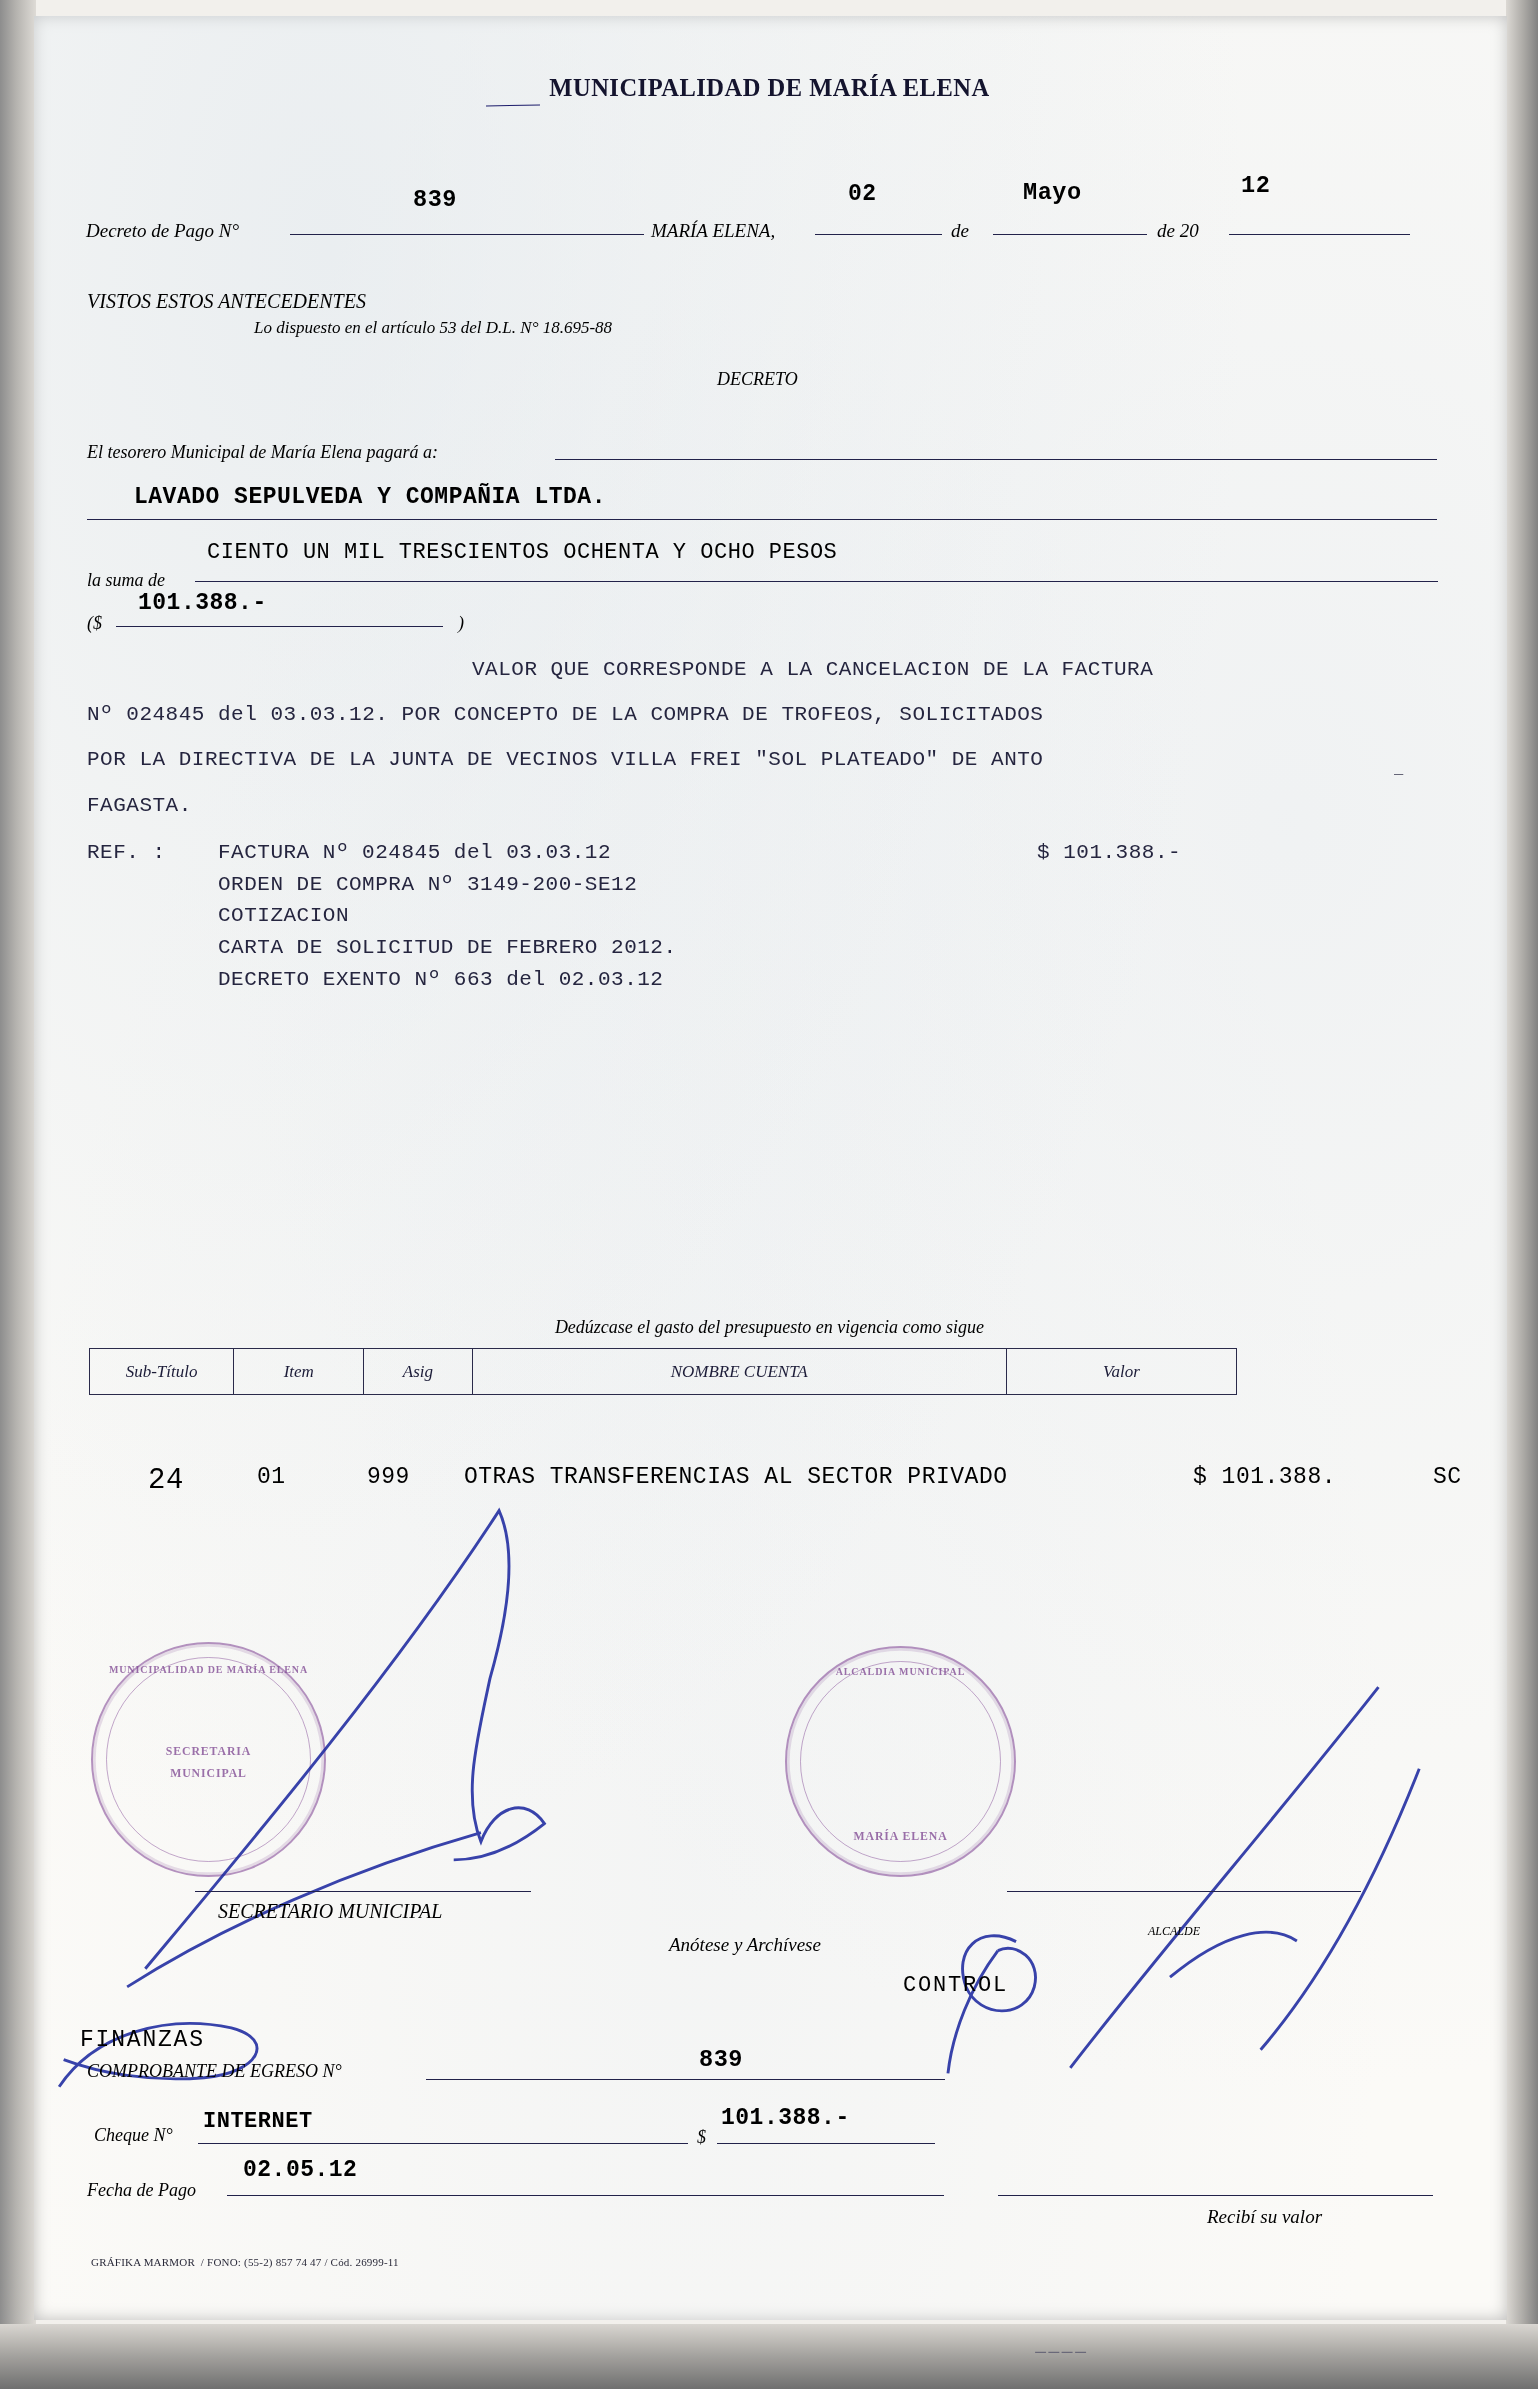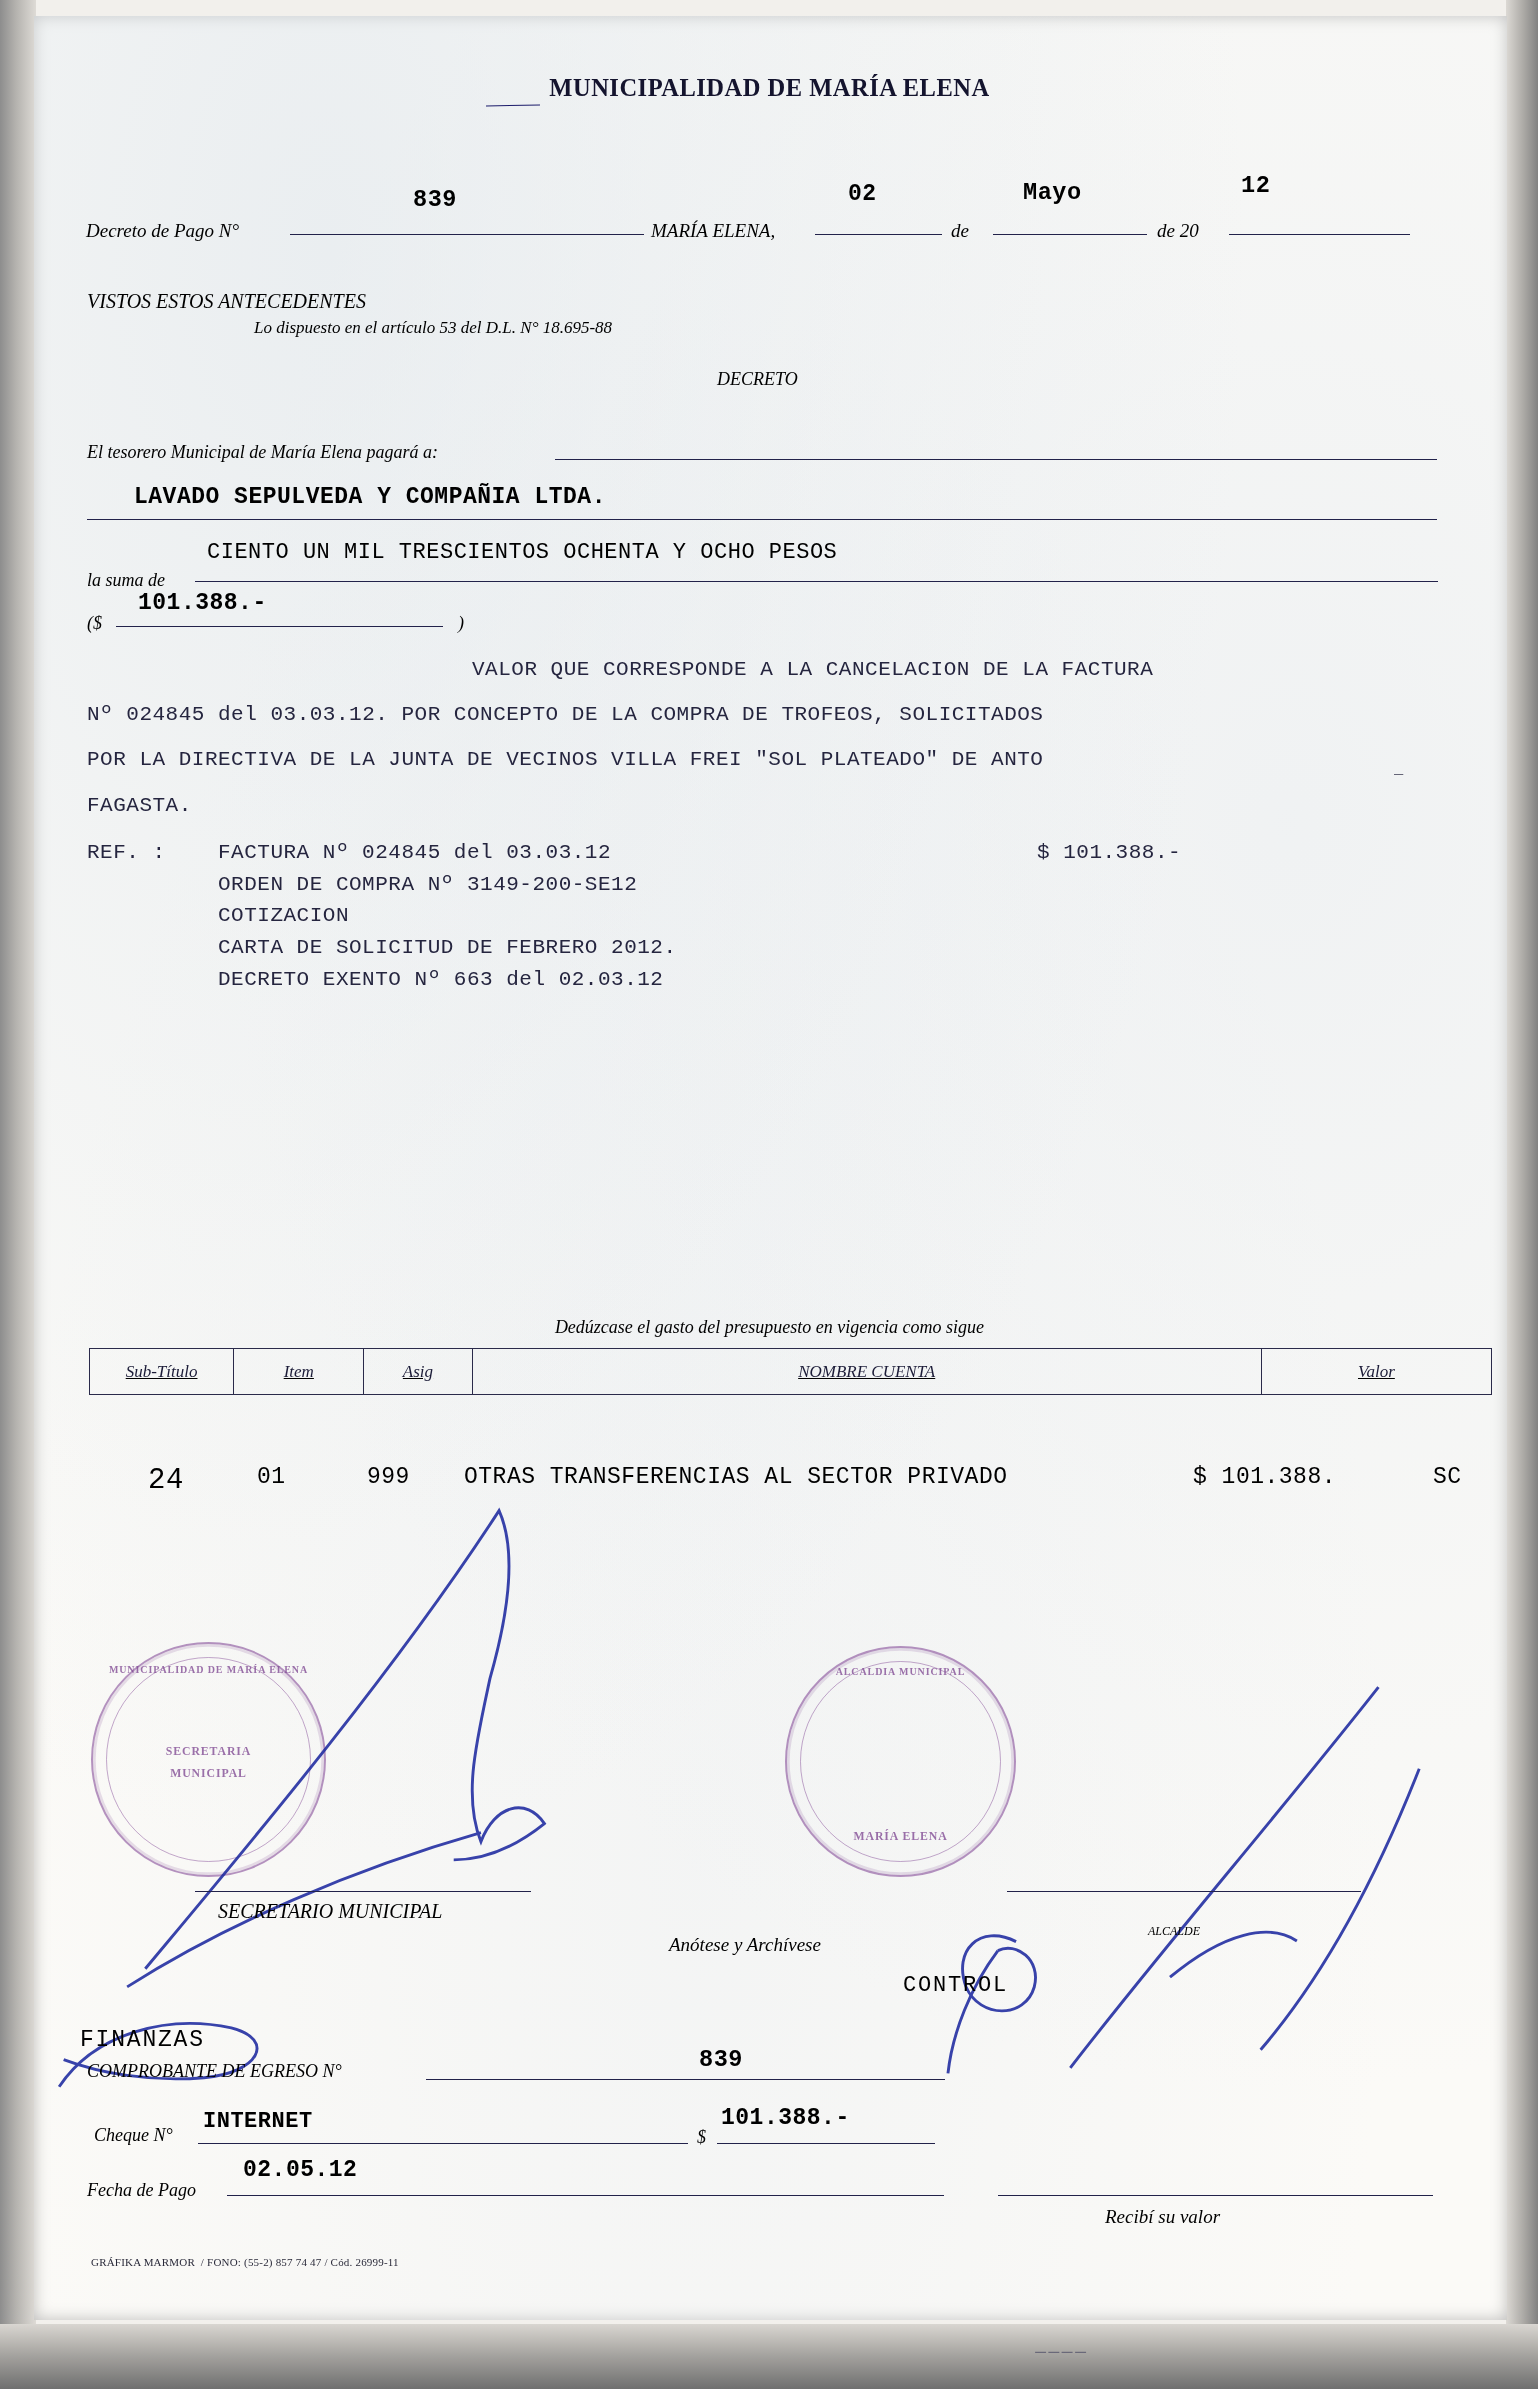--- a/index.html
+++ b/index.html
@@ -75,25 +75,24 @@
     left: 486px; top: 105px; width: 54px;
     border-bottom: 1.8px solid #1b1b6a;
     transform: rotate(-1deg);
   }
 
   
   .acct-table {
     position: absolute;
     left: 89px;
     top: 1348px;
-    width: 1403px;
+    width: 1148px;
     border: 1.5px solid #2a2a4a;
     border-collapse: collapse;
     font-size: 17px;
-    text-decoration: underline;
   }
   .acct-table td {
     border: 1.5px solid #2a2a4a;
     text-align: center;
     font-style: italic;
     padding: 12.7px 3.6px;
     color: #1c1c38;
   }
 
   
@@ -273,19 +272,19 @@
   <div class="rule" style="left:198px; top:2143px; width:490px;"></div>
   <div class="t ital" style="left:697px; top:2127px; font-size:18px;">$</div>
   <div class="t mono" style="left:721px; top:2105px; font-size:23px; font-weight:bold;">101.388.-</div>
   <div class="rule" style="left:717px; top:2143px; width:218px;"></div>
 
   <div class="t ital" style="left:87px; top:2180px; font-size:18px;">Fecha de Pago</div>
   <div class="t mono" style="left:243px; top:2157px; font-size:23px; font-weight:bold;">02.05.12</div>
   <div class="rule" style="left:227px; top:2195px; width:717px;"></div>
 
   <div class="rule" style="left:998px; top:2195px; width:435px;"></div>
-  <div class="t ital" style="left:1105px; top:2206px; font-size:19px;text-align:right;">Recibí su valor</div>
+  <div class="t ital" style="left:1207px; top:2206px; font-size:19px;text-align:right;">Recibí su valor</div>
 
   <div class="t small" style="left:91px; top:2256px;">GRÁFIKA MARMOR  / FONO: (55-2) 857 74 47 / Cód. 26999-11</div>
 
   <div class="foot-mark" style="left:1034px; top:2339px;">−−−−</div>
 </div>
 
 
 </body></html>

